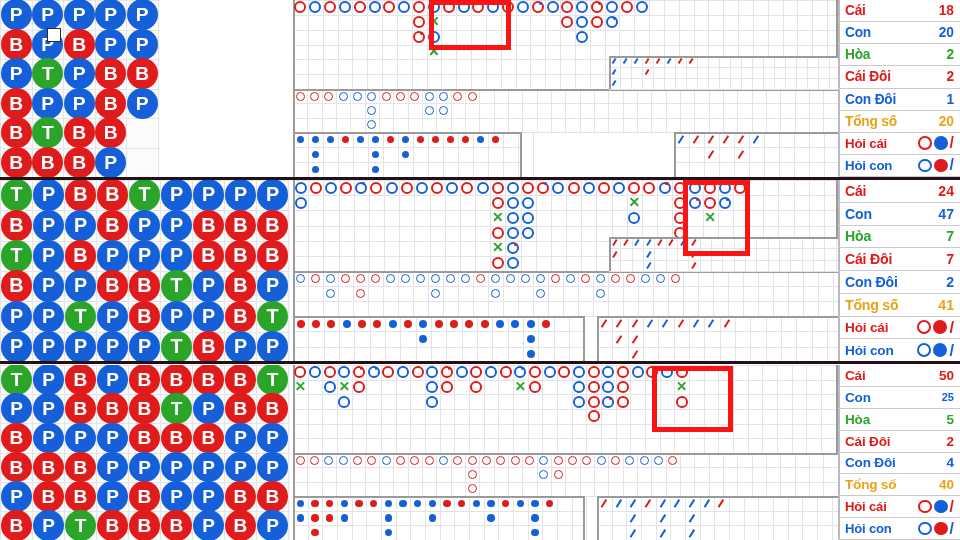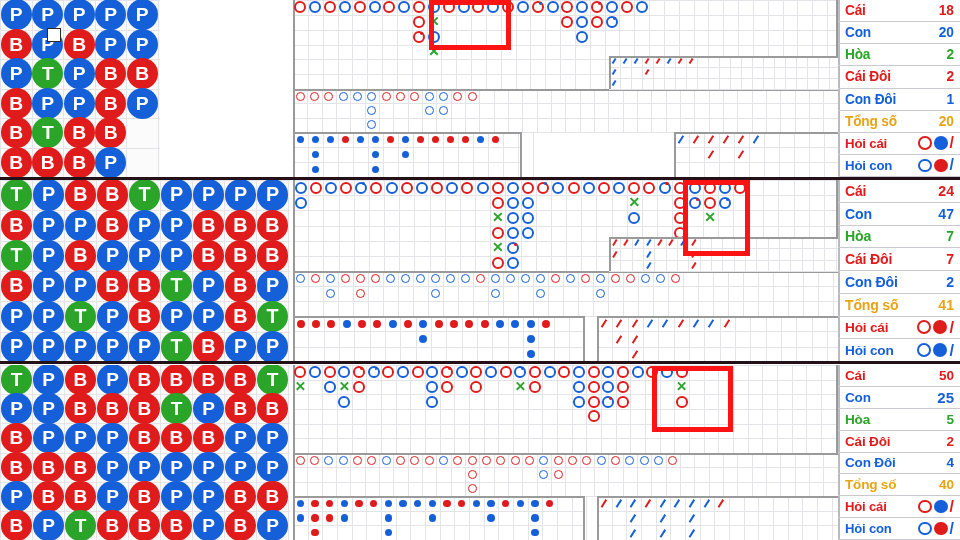--- a/index.html
+++ b/index.html
@@ -1261,21 +1261,21 @@
         <div class="slash red" style="left: 123.2px; top: 3.22667px; width: 2px; height: 8.50667px; transform: rotate(32deg);"></div>
       </div>
       <div class="stats" style="left: 838px; top: 0px; width: 122px; height: 175px;">
         <div class="stats-border-l"></div>
         <div class="stat-row" style="top: 0px; height: 21.875px;">
           <div class="stat-label c-banker" style="font-size: 13.5625px;">Cái</div>
           <div class="stat-value c-banker" style="font-size: 13.5625px;">50</div>
         </div>
         <div class="stat-row" style="top: 21.875px; height: 21.875px;">
           <div class="stat-label c-player" style="font-size: 13.5625px;">Con</div>
-          <div class="stat-value c-player" style="font-size: 15px;">25</div>
+          <div class="stat-value c-player" style="font-size: 11px;">25</div>
         </div>
         <div class="stat-row" style="top: 43.75px; height: 21.875px;">
           <div class="stat-label c-tie" style="font-size: 13.5625px;">Hòa</div>
           <div class="stat-value c-tie" style="font-size: 13.5625px;">5</div>
         </div>
         <div class="stat-row" style="top: 65.625px; height: 21.875px;">
           <div class="stat-label c-banker" style="font-size: 13.5625px;">Cái Đôi</div>
           <div class="stat-value c-banker" style="font-size: 13.5625px;">2</div>
         </div>
         <div class="stat-row" style="top: 87.5px; height: 21.875px;">

